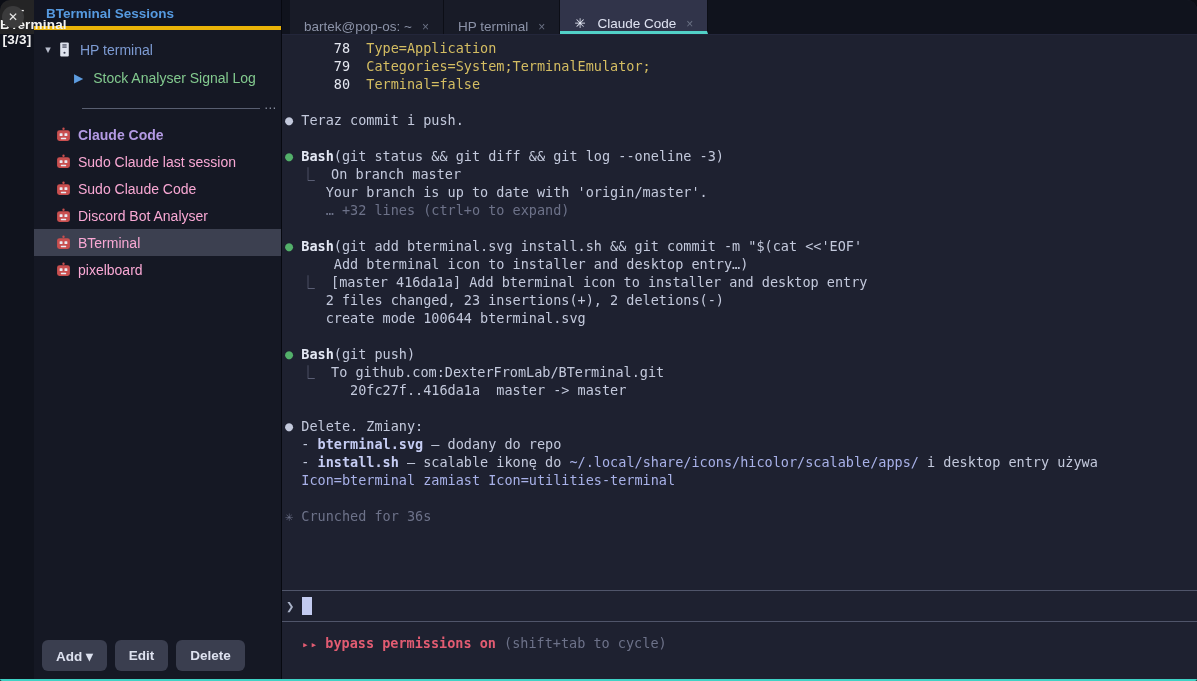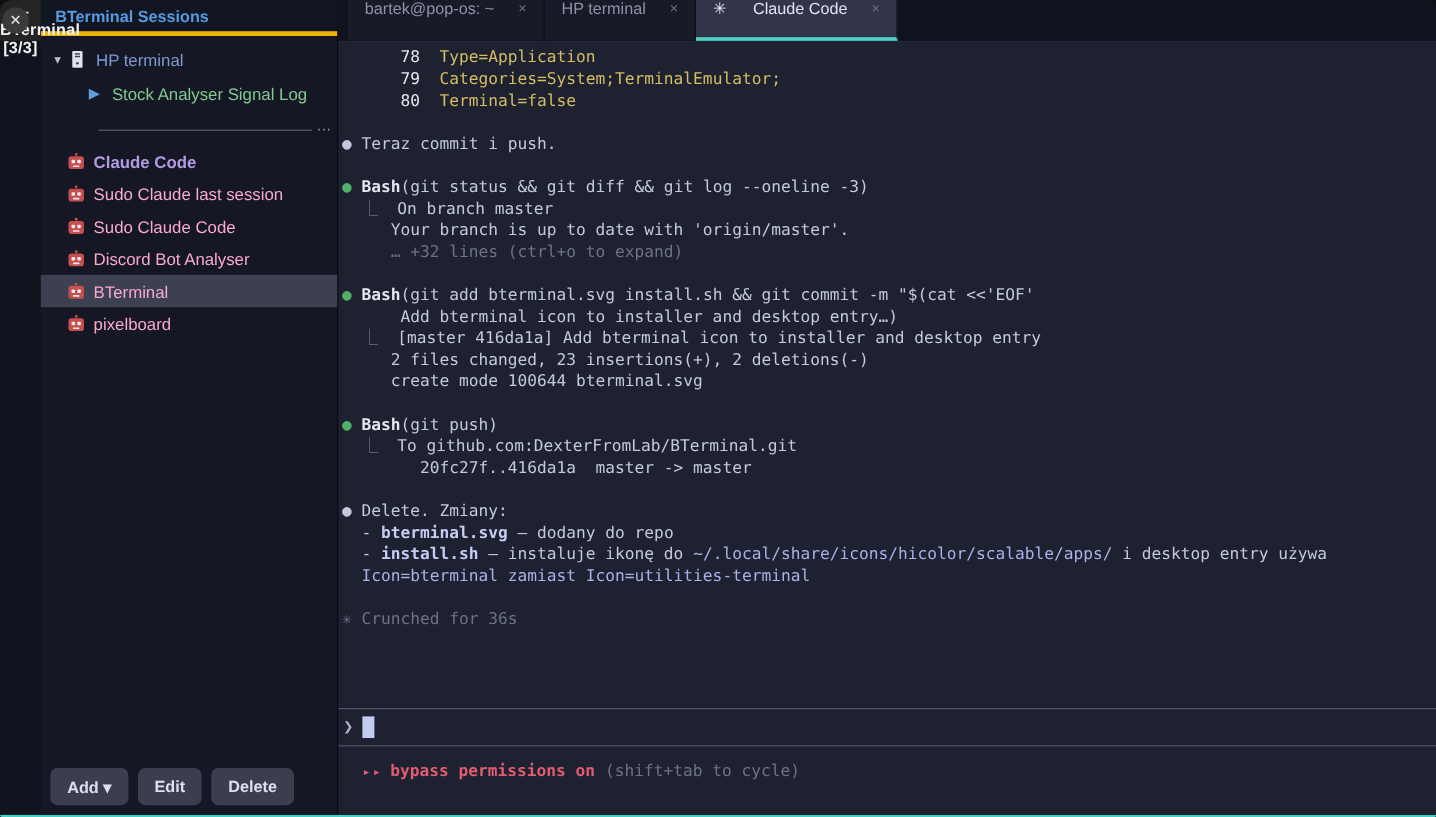--- a/index.html
+++ b/index.html
@@ -48,21 +48,21 @@
   .sidebar-spacer { flex:1; }
   .sidebar-buttons { display:flex; gap:8px; padding:8px;align-items:center; }
   .sb-btn { background:#3a3e4f; color:#dde1ef; font-weight:bold; font-size:13.5px;
             border:none; border-radius:6px; height:31px; padding:0 14px; cursor:default;
             font-family:"Liberation Sans",sans-serif; }
 
   
   .main { flex:1; display:flex; flex-direction:column; min-width:0; background:#1e2130; }
   .tabbar { height:35px; flex:0 0 35px; background:#10131d; display:flex; align-items:stretch;
             padding-left:8px; border-bottom:1px solid #23263a; }
-  .tab { display:flex; align-items:flex-start; gap:20px; padding:0 14px; font-size:13.5px;
+  .tab { display:flex; align-items:flex-end; gap:10px; padding:0 14px; font-size:13.5px;
          color:#8c93a8; background:#181b27; border-right:1px solid #0c0e16; cursor:default; }
   .tab .close { color:#6a7184; font-size:12px; }
   .tab.active { background:#31344a; color:#dfe3f2; border-bottom:3px solid #52d1c7; }
   .tab.active .indicator { color:#e8ecf8; margin-right:2px; }
 
   
   .terminal { flex:1; overflow:hidden; padding:4px 12px 0 3px;
               font-family:"DejaVu Sans Mono","Liberation Mono",monospace;
               font-size:13.5px; line-height:18px; }
   .tline { white-space:pre; height:18px; color:#c3c9dc; }
@@ -246,21 +246,21 @@
           <div class="tline"><span class="sg-dim">  ⎿  </span><span class="sg-txt">[master 416da1a] Add bterminal icon to installer and desktop entry</span></div>
           <div class="tline"><span class="sg-txt">     2 files changed, 23 insertions(+), 2 deletions(-)</span></div>
           <div class="tline"><span class="sg-txt">     create mode 100644 bterminal.svg</span></div>
           <div class="tline">&nbsp;</div>
           <div class="tline"><span class="sg-green">● </span><span class="sg-bold">Bash</span><span class="sg-txt">(git push)</span></div>
           <div class="tline"><span class="sg-dim">  ⎿  </span><span class="sg-txt">To github.com:DexterFromLab/BTerminal.git</span></div>
           <div class="tline"><span class="sg-txt">        20fc27f..416da1a  master -&gt; master</span></div>
           <div class="tline">&nbsp;</div>
           <div class="tline"><span class="sg-txt">● Delete. Zmiany:</span></div>
           <div class="tline"><span class="sg-txt">  - </span><span class="sg-lavbold">bterminal.svg</span><span class="sg-txt"> — dodany do repo</span></div>
-          <div class="tline"><span class="sg-txt">  - </span><span class="sg-lavbold">install.sh</span><span class="sg-txt"> — instaluje ikonę do </span><span class="sg-lav">~/.local/share/icons/hicolor/scalable/apps/</span><span class="sg-txt"> i desktop entry używa</span></div>
+          <div class="tline"><span class="sg-txt">  - </span><span class="sg-lavbold">install.sh</span><span class="sg-txt"> — scalable ikonę do </span><span class="sg-lav">~/.local/share/icons/hicolor/scalable/apps/</span><span class="sg-txt"> i desktop entry używa</span></div>
           <div class="tline"><span class="sg-lav">  Icon=bterminal zamiast Icon=utilities-terminal</span></div>
           <div class="tline">&nbsp;</div>
           <div class="tline"><span class="sg-dim">✳ Crunched for 36s</span></div>
         </div>
 
       <div class="prompt-row">
         <span class="prompt-chevron">❯</span>
         <span class="cursor-block"></span>
       </div>
 

